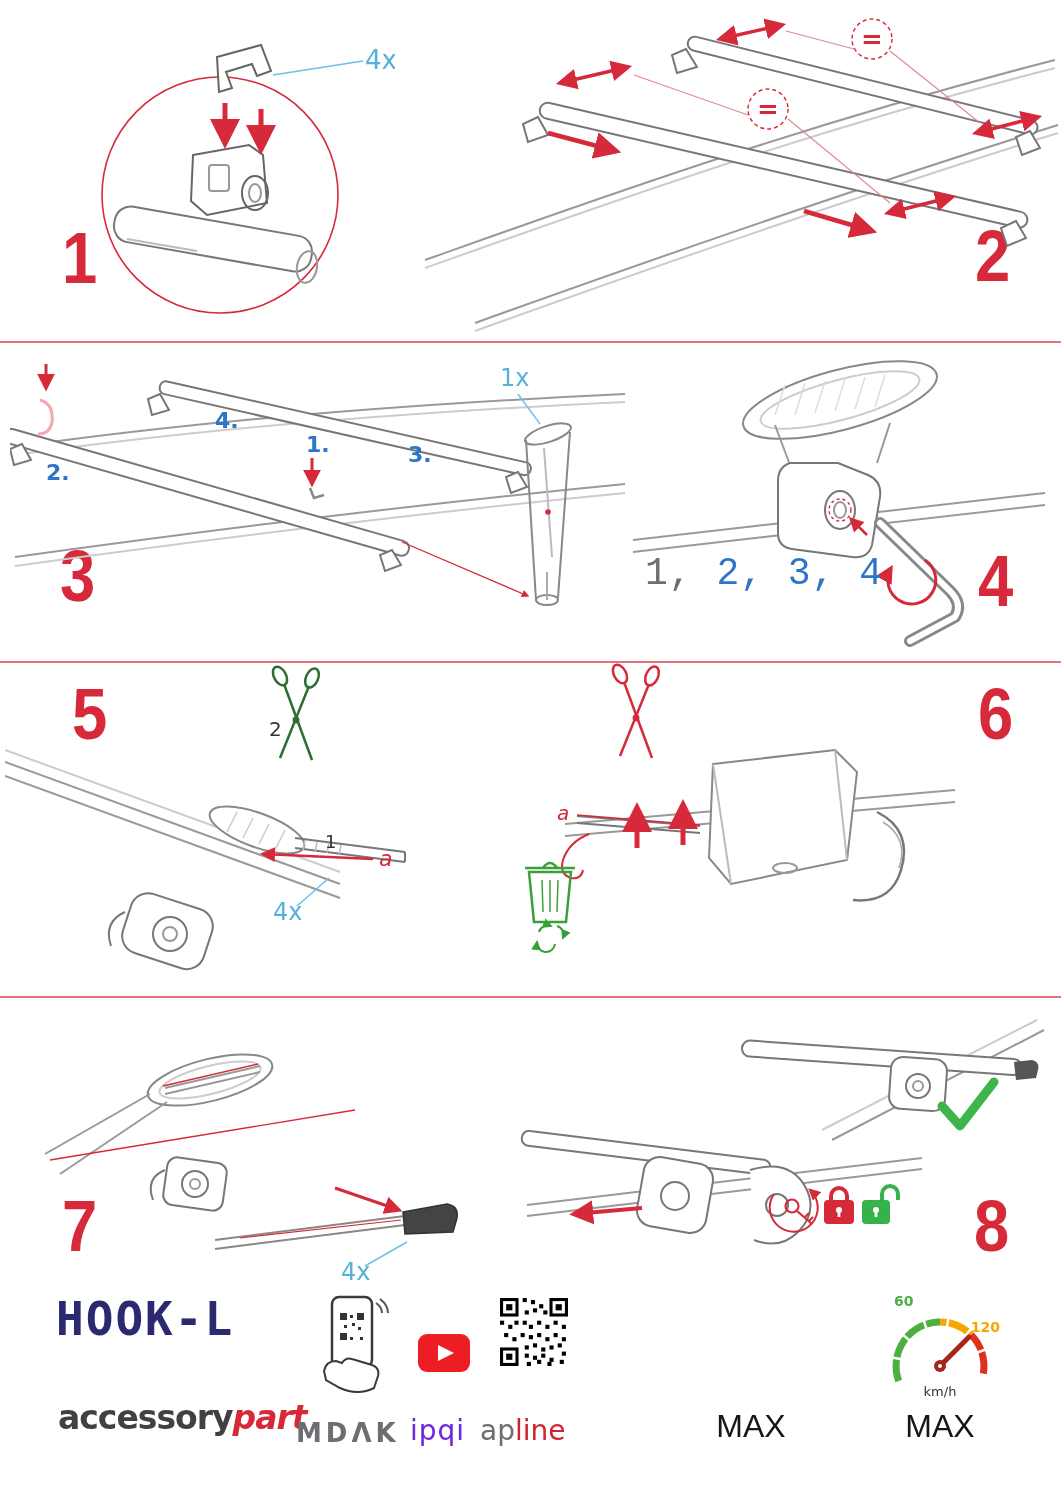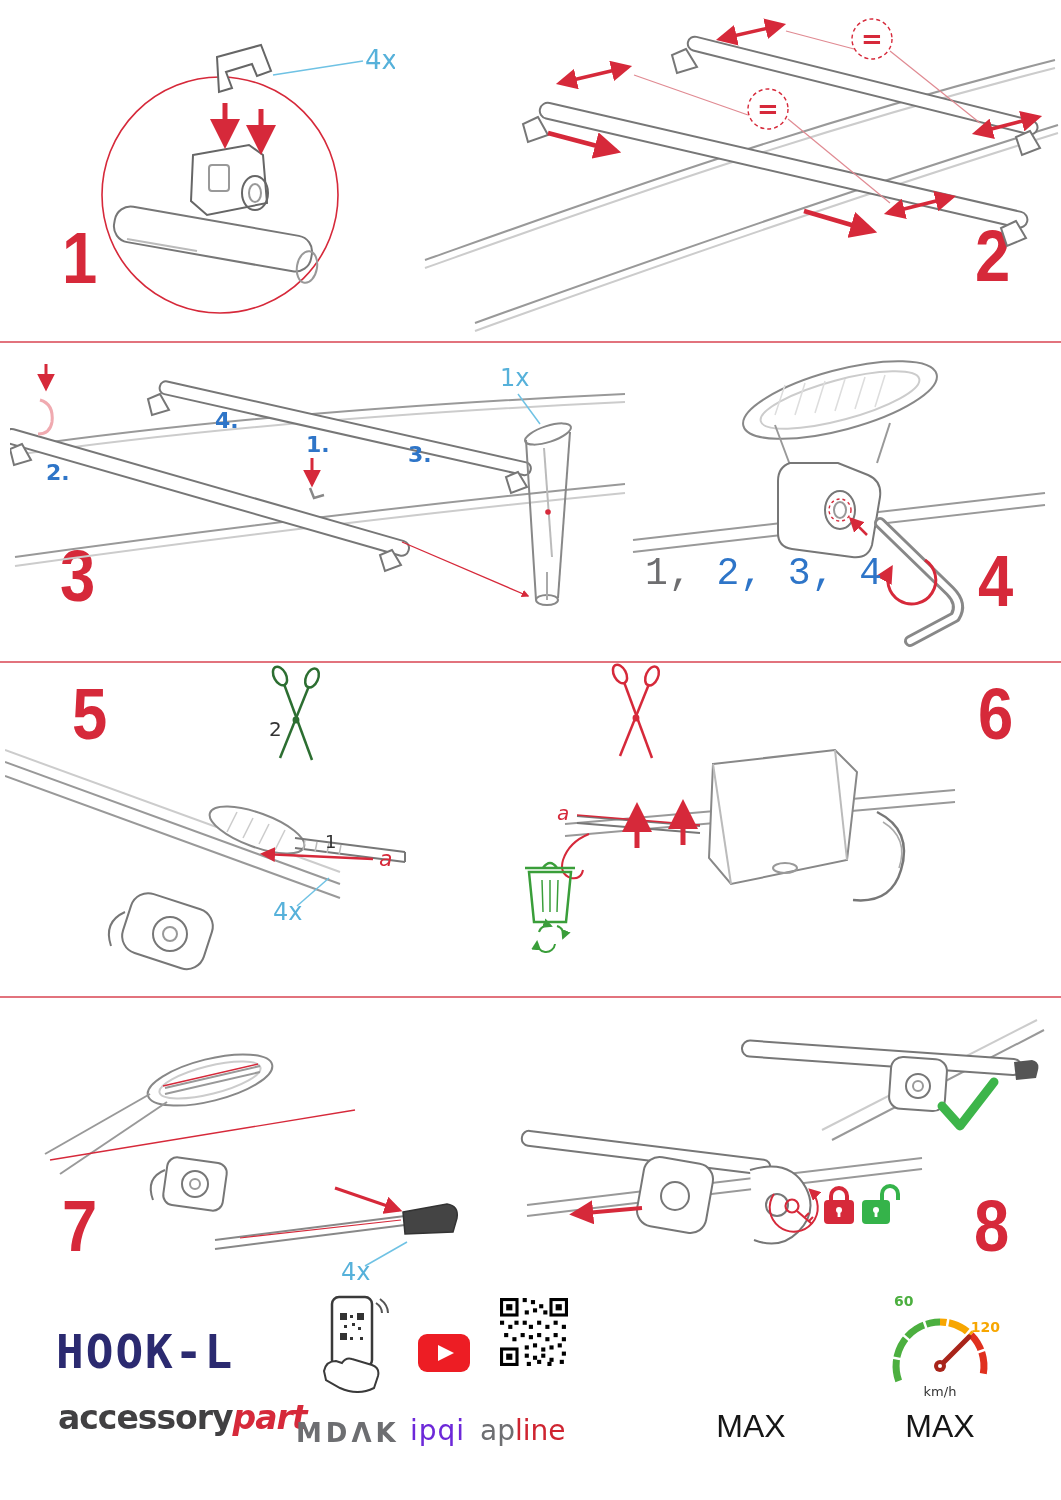--- a/index.html
+++ b/index.html
@@ -400,21 +400,21 @@
       </g>
       <g transform="translate(370,184)">
         <path d="M20 16 v-6 a8 8 0 0 1 16 0 v6" stroke="#35b34a" stroke-width="4" fill="none"></path>
         <rect x="0" y="16" width="28" height="24" rx="4" fill="#35b34a"></rect>
         <circle cx="14" cy="26" r="3" fill="#fff"></circle>
         <rect x="12.6" y="26" width="2.8" height="7" fill="#fff"></rect>
       </g>
     </svg>
   </div>
 
-  <div class="product" style="left:56px;top:1325px">HOOK-L</div>
+  <div class="product" style="left:56px;top:1292px">HOOK-L</div>
   <div class="brand" style="left:58px;top:1398px">
     <span>accessory</span><span class="red">part</span>
   </div>
 
   <div class="abs" style="left:310px;top:1293px">
     <svg width="80" height="100" viewBox="0 0 80 100">
       <rect x="22" y="4" width="40" height="70" rx="7" stroke="#3a3a3a" fill="#fff" stroke-width="2.5"></rect>
       <g fill="#333">
         <rect x="30" y="20" width="7" height="7"></rect>
           <rect x="47" y="20" width="7" height="7"></rect>

